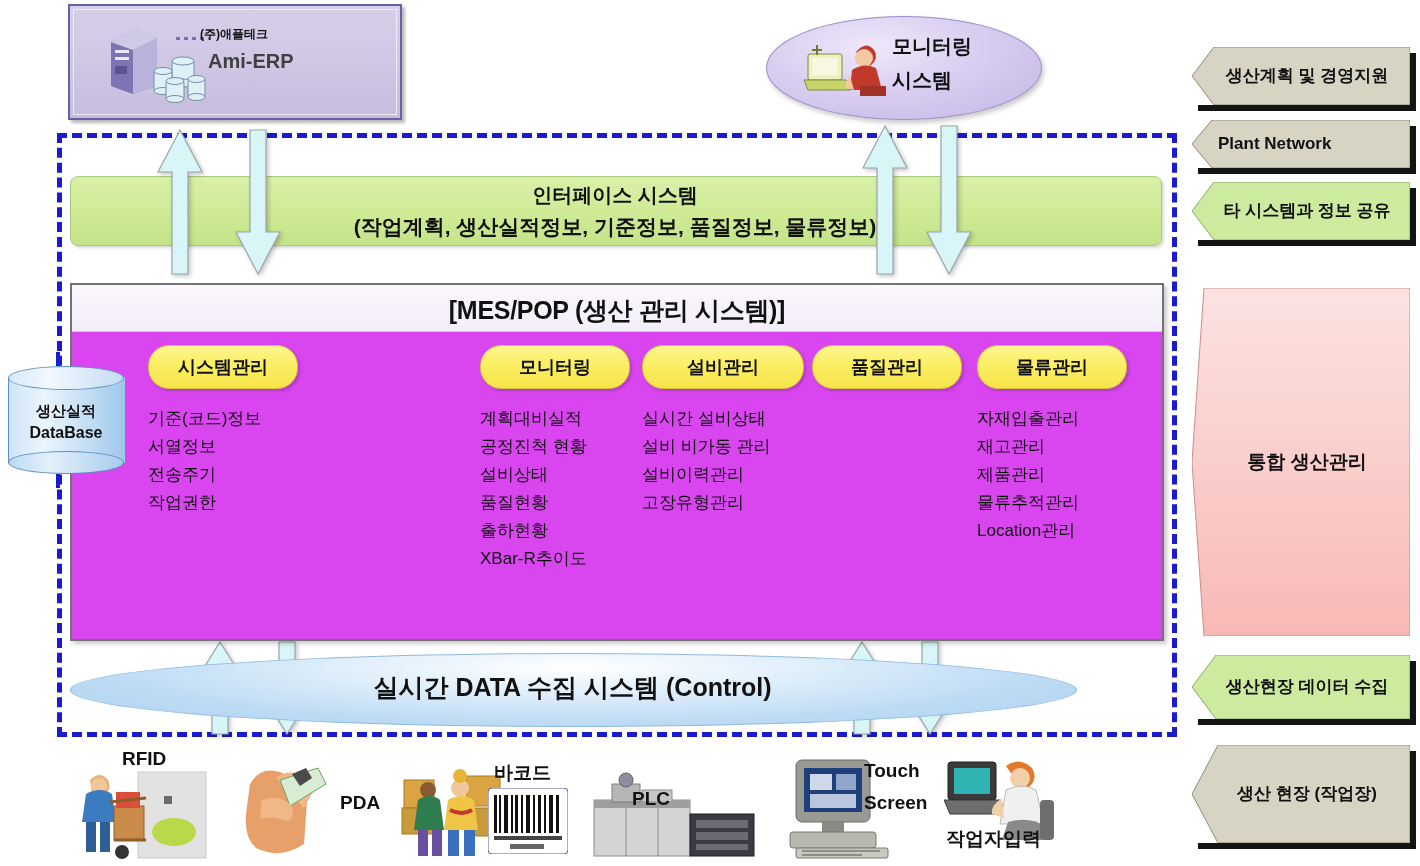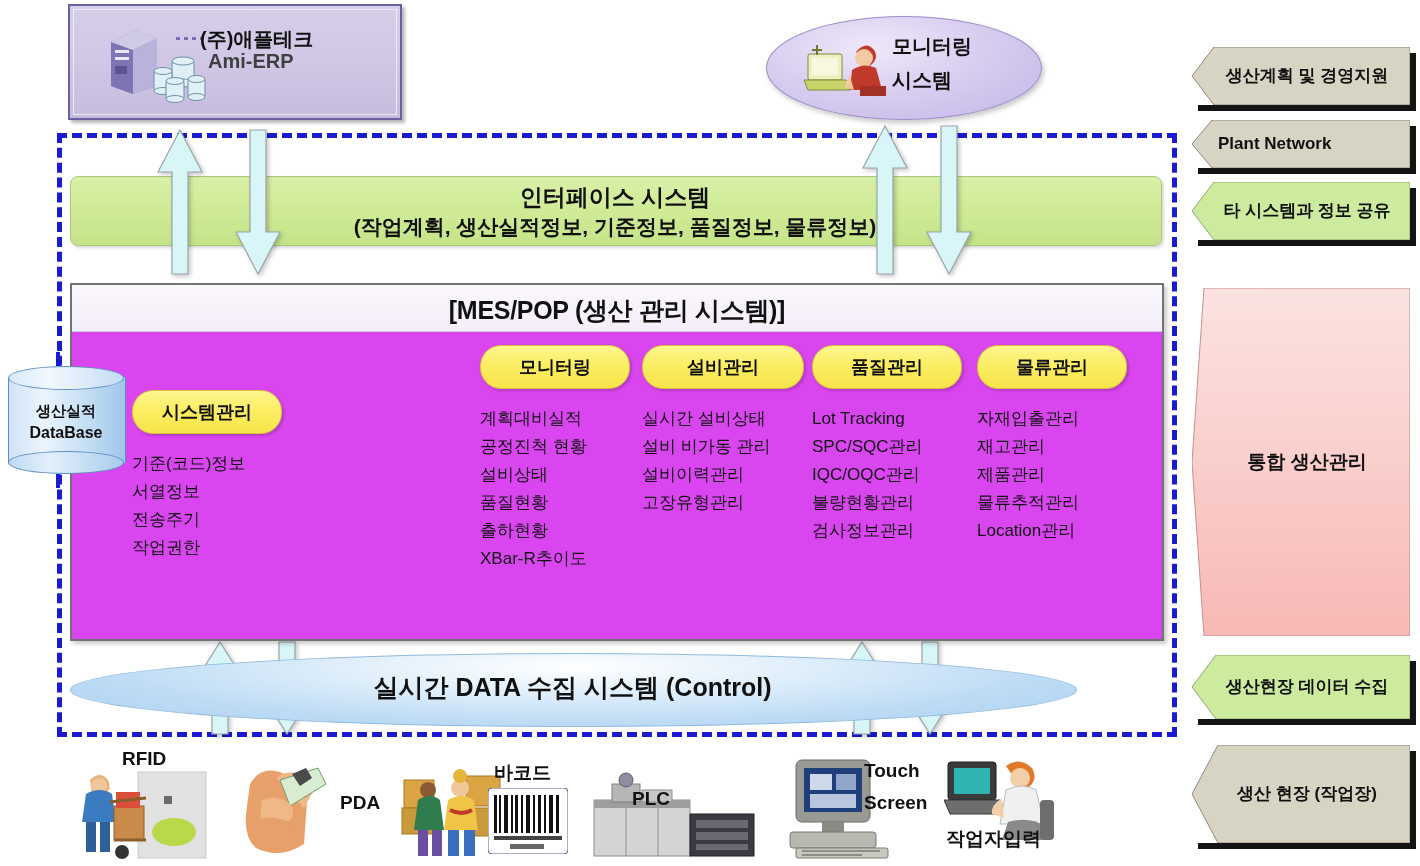--- a/index.html
+++ b/index.html
@@ -5,21 +5,21 @@
   html,body{margin:0;padding:0;background:#ffffff;}
   body{width:1420px;height:866px;position:relative;overflow:hidden;
        font-family:"Liberation Sans","DejaVu Sans",sans-serif;color:#111;}
   .abs{position:absolute;}
 
   
   #erp-box{left:68px;top:4px;width:330px;height:112px;
     background:linear-gradient(180deg,#d6cfe9 0%,#cfc6e4 55%,#c6bcdd 100%);
     border:2px solid #6a5fa0;box-shadow:3px 3px 3px rgba(0,0,0,.28);}
   #erp-box .inner{position:absolute;inset:3px;border:1px solid #efeaf7;}
-  #erp-title{left:200px;top:26px;width:190px;font-size:20px;font-weight:700;color:#111;}
+  #erp-title{left:200px;top:26px;width:190px;font-size:12px;font-weight:700;color:#111;}
   #erp-sub{left:208px;top:50px;width:190px;font-size:20px;font-weight:700;color:#404040;}
   .erp-dots{left:176px;top:37px;width:34px;height:3px;
     background:repeating-linear-gradient(90deg,#7a6fb0 0 4px,transparent 4px 8px);}
 
   
   #erp-server{left:105px;top:28px;width:58px;height:66px;}
   #erp-disks{left:150px;top:55px;width:62px;height:48px;}
 
   
   #mon-ellipse{left:766px;top:16px;width:274px;height:102px;border-radius:50%;
@@ -30,21 +30,21 @@
   #mon-pc{left:800px;top:36px;width:92px;height:60px;}
 
   
   #dash-frame{left:57px;top:133px;width:1120px;height:604px;
     border:5px dashed #1a1ad0;box-sizing:border-box;}
 
   
   #iface-band{left:70px;top:176px;width:1090px;height:68px;border-radius:8px;
     background:linear-gradient(180deg,#d9f0a8 0%,#cfeb96 50%,#c4e489 100%);
     border:1px solid #a9c97a;box-shadow:2px 2px 3px rgba(0,0,0,.15);}
-  #iface-t1{left:70px;top:182px;width:1090px;text-align:center;font-size:23px;font-weight:700;}
+  #iface-t1{left:70px;top:182px;width:1090px;text-align:center;font-size:20px;font-weight:700;}
   #iface-t2{left:70px;top:213px;width:1090px;text-align:center;font-size:21px;font-weight:700;}
 
   
   #mes-panel{left:70px;top:283px;width:1090px;height:354px;background:#d946ef;
     border:2px solid #737373;box-shadow:3px 3px 4px rgba(0,0,0,.2);}
   #mes-head{position:absolute;left:0;top:0;width:100%;height:46px;
     background:linear-gradient(180deg,#fbf7fd 0%,#f3eef8 100%);
     border-bottom:1px solid #cfc8dc;}
   #mes-title{position:absolute;left:0;top:9px;width:100%;text-align:center;
     font-size:25px;font-weight:700;letter-spacing:-.3px;}
@@ -190,21 +190,21 @@
   <svg width="44" height="96" viewBox="0 0 44 96">
       <polygon points="22,94 42,62 30,62 30,2 14,2 14,62 2,62" fill="#d8f5f7" stroke="#9aa6a8" stroke-width="1.2"></polygon>
     </svg>
 </div>
 
 <div class="abs" id="mes-panel">
   <div id="mes-head">
     <div id="mes-title">[MES/POP (생산 관리 시스템)]</div>
   </div>
 
-  <div class="cat-col" style="left:60px;width:150px;margin-top:45px;">
+  <div class="cat-col" style="left:76px;width:150px;">
     <div class="cat-pill">
       <span>시스템관리</span>
     </div>
     <div class="cat-items">
       <div>기준(코드)정보</div>
       <div>서열정보</div>
       <div>전송주기</div>
       <div>작업권한</div>
     </div>
   </div>
@@ -232,27 +232,20 @@
       <div>실시간 설비상태</div>
       <div>설비 비가동 관리</div>
       <div>설비이력관리</div>
       <div>고장유형관리</div>
     </div>
   </div>
 
   <div class="cat-col" style="left:740px;width:150px;">
     <div class="cat-pill">
       <span>품질관리</span>
-    </div>
-    <div class="cat-items">
-      <div>Lot Tracking</div>
-      <div>SPC/SQC관리</div>
-      <div>IQC/OQC관리</div>
-      <div>불량현황관리</div>
-      <div>검사정보관리</div>
     </div>
   </div>
 
   <div class="cat-col" style="left:905px;width:150px;">
     <div class="cat-pill">
       <span>물류관리</span>
     </div>
     <div class="cat-items">
       <div>자재입출관리</div>
       <div>재고관리</div>

